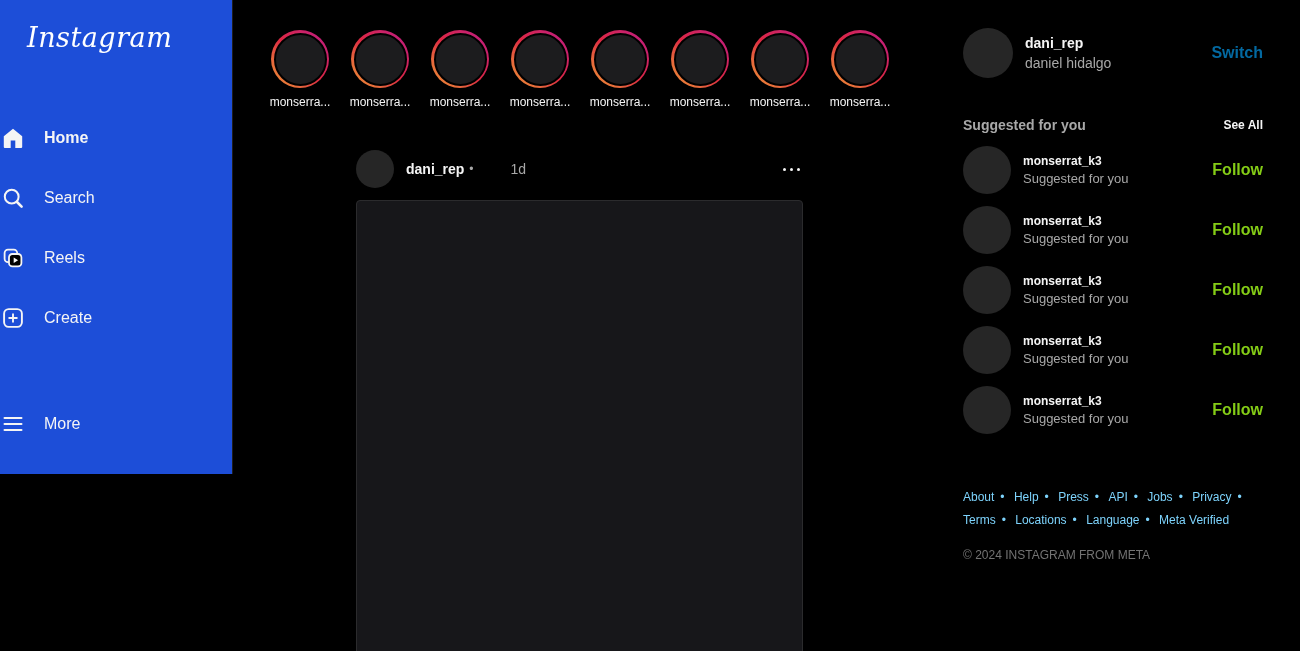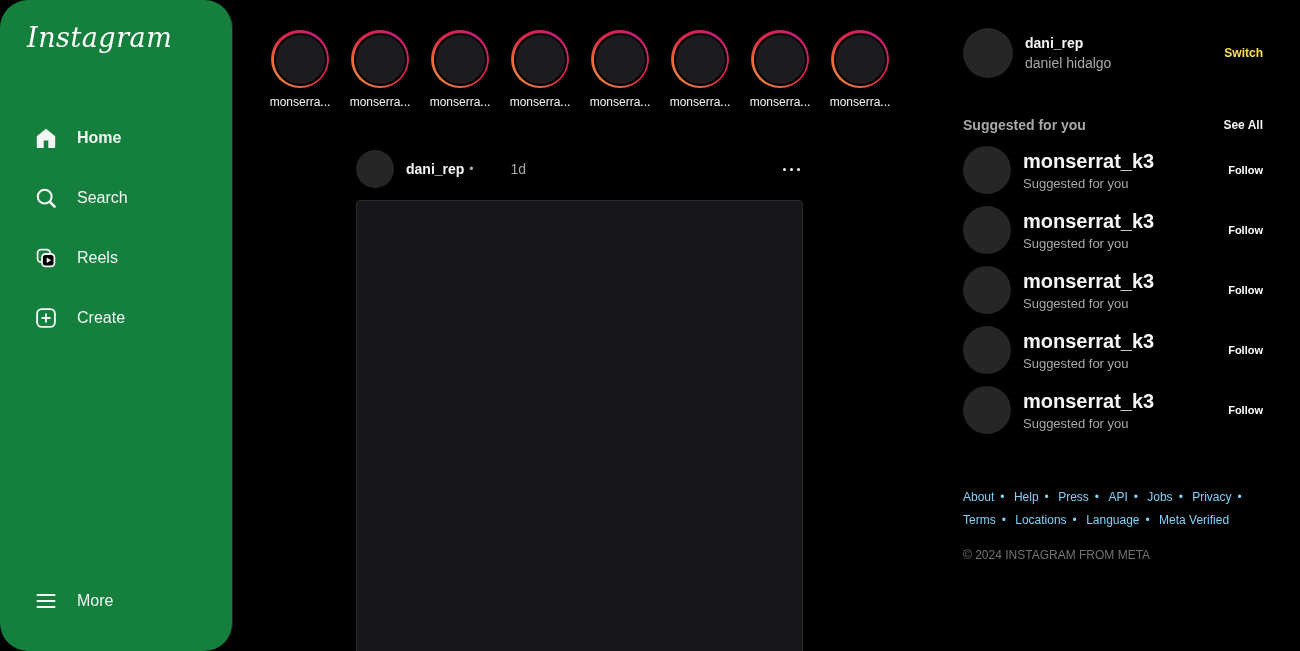--- a/index.html
+++ b/index.html
@@ -6,32 +6,32 @@
   html,body { margin:0; padding:0; }
   body {
     width:1300px; height:651px; overflow:hidden; position:relative;
     background:#000; color:#f5f5f5;
     font-family:"Liberation Sans", sans-serif;
   }
   a { text-decoration:none; color:inherit; }
 
   
   .sidebar {
-    position:absolute; left:0; top:0; width:233px; height:651px;
-    border-right:1px solid #1e1e1e; background:#15803d;border-radius:28px;
+    position:absolute; left:0; top:0; width:233px; height:474px;
+    border-right:1px solid #1e1e1e; background:#1d4ed8;
   }
   .logo {
     position:absolute; left:27px; top:22px;
     font-family:"DejaVu Serif", serif; font-style:italic;
     font-size:27px; color:#fff; cursor:pointer; letter-spacing:.5px;
   }
   .nav { position:absolute; top:114px; left:0; right:1px; }
   .nav-item {
     display:flex; align-items:center; height:48px; margin-bottom:12px;
-    padding-left:33px; cursor:pointer; border-radius:8px;
+    cursor:pointer; border-radius:8px;
   }
   .nav-item .nicon { width:26px; height:26px; margin-right:18px; display:flex; align-items:center; justify-content:center; flex:none; }
   .nav-item .nlabel { font-size:16px; color:#f5f5f5; }
   .nav-item.active .nlabel { font-weight:700; }
   .profile-circle { width:26px; height:26px; border-radius:50%; background:#2a2a2a; }
   .more-item { position:absolute; bottom:26px; left:0; right:1px; margin-bottom:0; }
 
   
   .stories { position:absolute; left:260px; top:30px; display:flex; }
   .story { width:80px; display:flex; flex-direction:column; align-items:center; cursor:pointer;text-align:center; }
@@ -57,33 +57,33 @@
     background:#17171a; border:1px solid #2b2b2d; border-radius:4px;
   }
 
   
   .panel { position:absolute; left:963px; top:0; width:300px; height:651px; }
   .account-row { position:absolute; top:28px; left:0; width:300px; display:flex; align-items:center; }
   .account-avatar { width:50px; height:50px; border-radius:50%; background:#262626; margin-right:12px; cursor:pointer; flex:none; }
   .account-names { display:flex; flex-direction:column; gap:4px; }
   .account-user { font-size:14px; font-weight:700; cursor:pointer; }
   .account-full { font-size:14px; color:#a8a8a8; }
-  .switch-btn { margin-left:auto; font-size:12px; font-weight:600; color:#fde047; cursor:pointer; }
+  .switch-btn { margin-left:auto; font-size:16px; font-weight:600; color:#0369a1; cursor:pointer; }
 
   .sug-header { position:absolute; top:117px; left:0; width:300px; display:flex; justify-content:space-between; align-items:center; }
   .sug-title { font-size:14px; font-weight:600; color:#a8a8a8; }
   .see-all { font-size:12px; font-weight:600; color:#f5f5f5; cursor:pointer; }
 
   .suggestions { position:absolute; top:146px; left:0; width:300px; }
   .sug-row { display:flex; align-items:center; height:48px; margin-bottom:12px; }
   .sug-avatar { width:48px; height:48px; border-radius:50%; background:#262626; margin-right:12px; cursor:pointer; flex:none; }
   .sug-names { display:flex; flex-direction:column; gap:3px; }
-  .sug-user { font-size:20px; font-weight:600; cursor:pointer; }
+  .sug-user { font-size:12px; font-weight:600; cursor:pointer; }
   .sug-sub { font-size:13px; color:#a8a8a8; }
-  .follow-btn { margin-left:auto; font-size:11px; font-weight:600; color:#ffffff; cursor:pointer; }
+  .follow-btn { margin-left:auto; font-size:16px; font-weight:600; color:#84cc16; cursor:pointer; }
 
   .footer { position:absolute; top:486px; left:0; width:292px; font-size:12px; color:#7dd3fc; line-height:23px; }
   .f-unit { display:inline-block; white-space:nowrap; margin-right:4px; }
   .f-link { cursor:pointer; }
   .f-sep { margin:0 2px 0 6px; }
   .copyright { position:absolute; top:548px; left:0; font-size:12px; color:#737373; }
 
   svg { display:block; }
 </style>
 </head>

